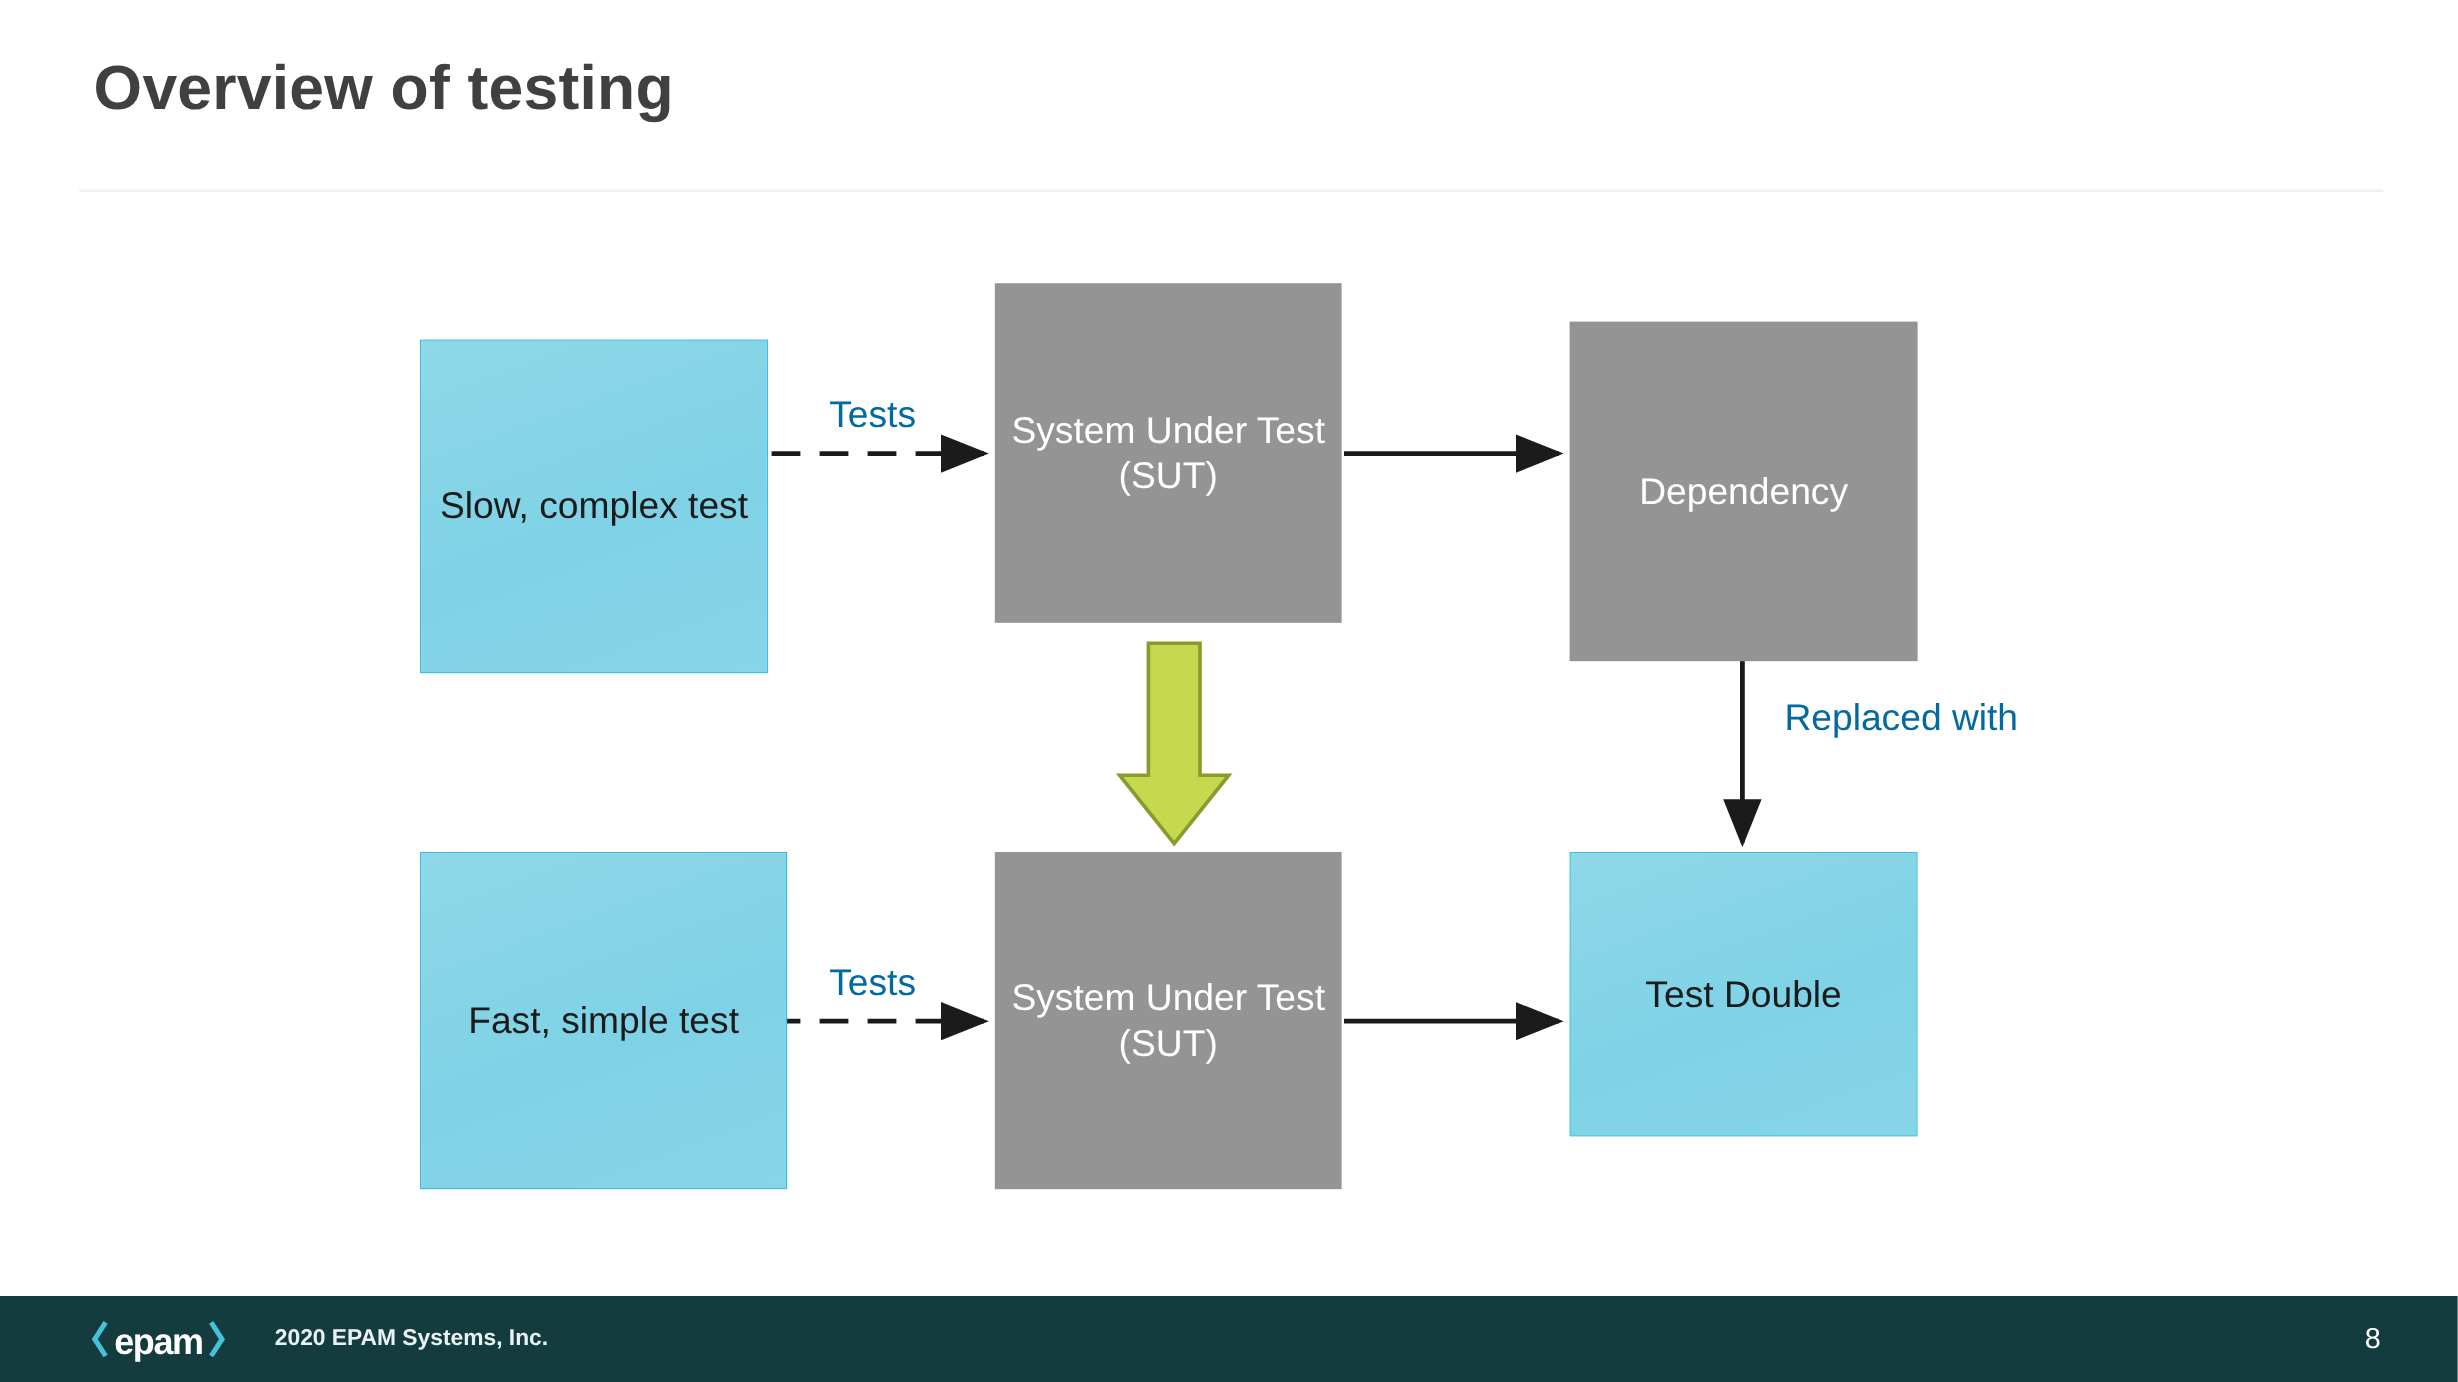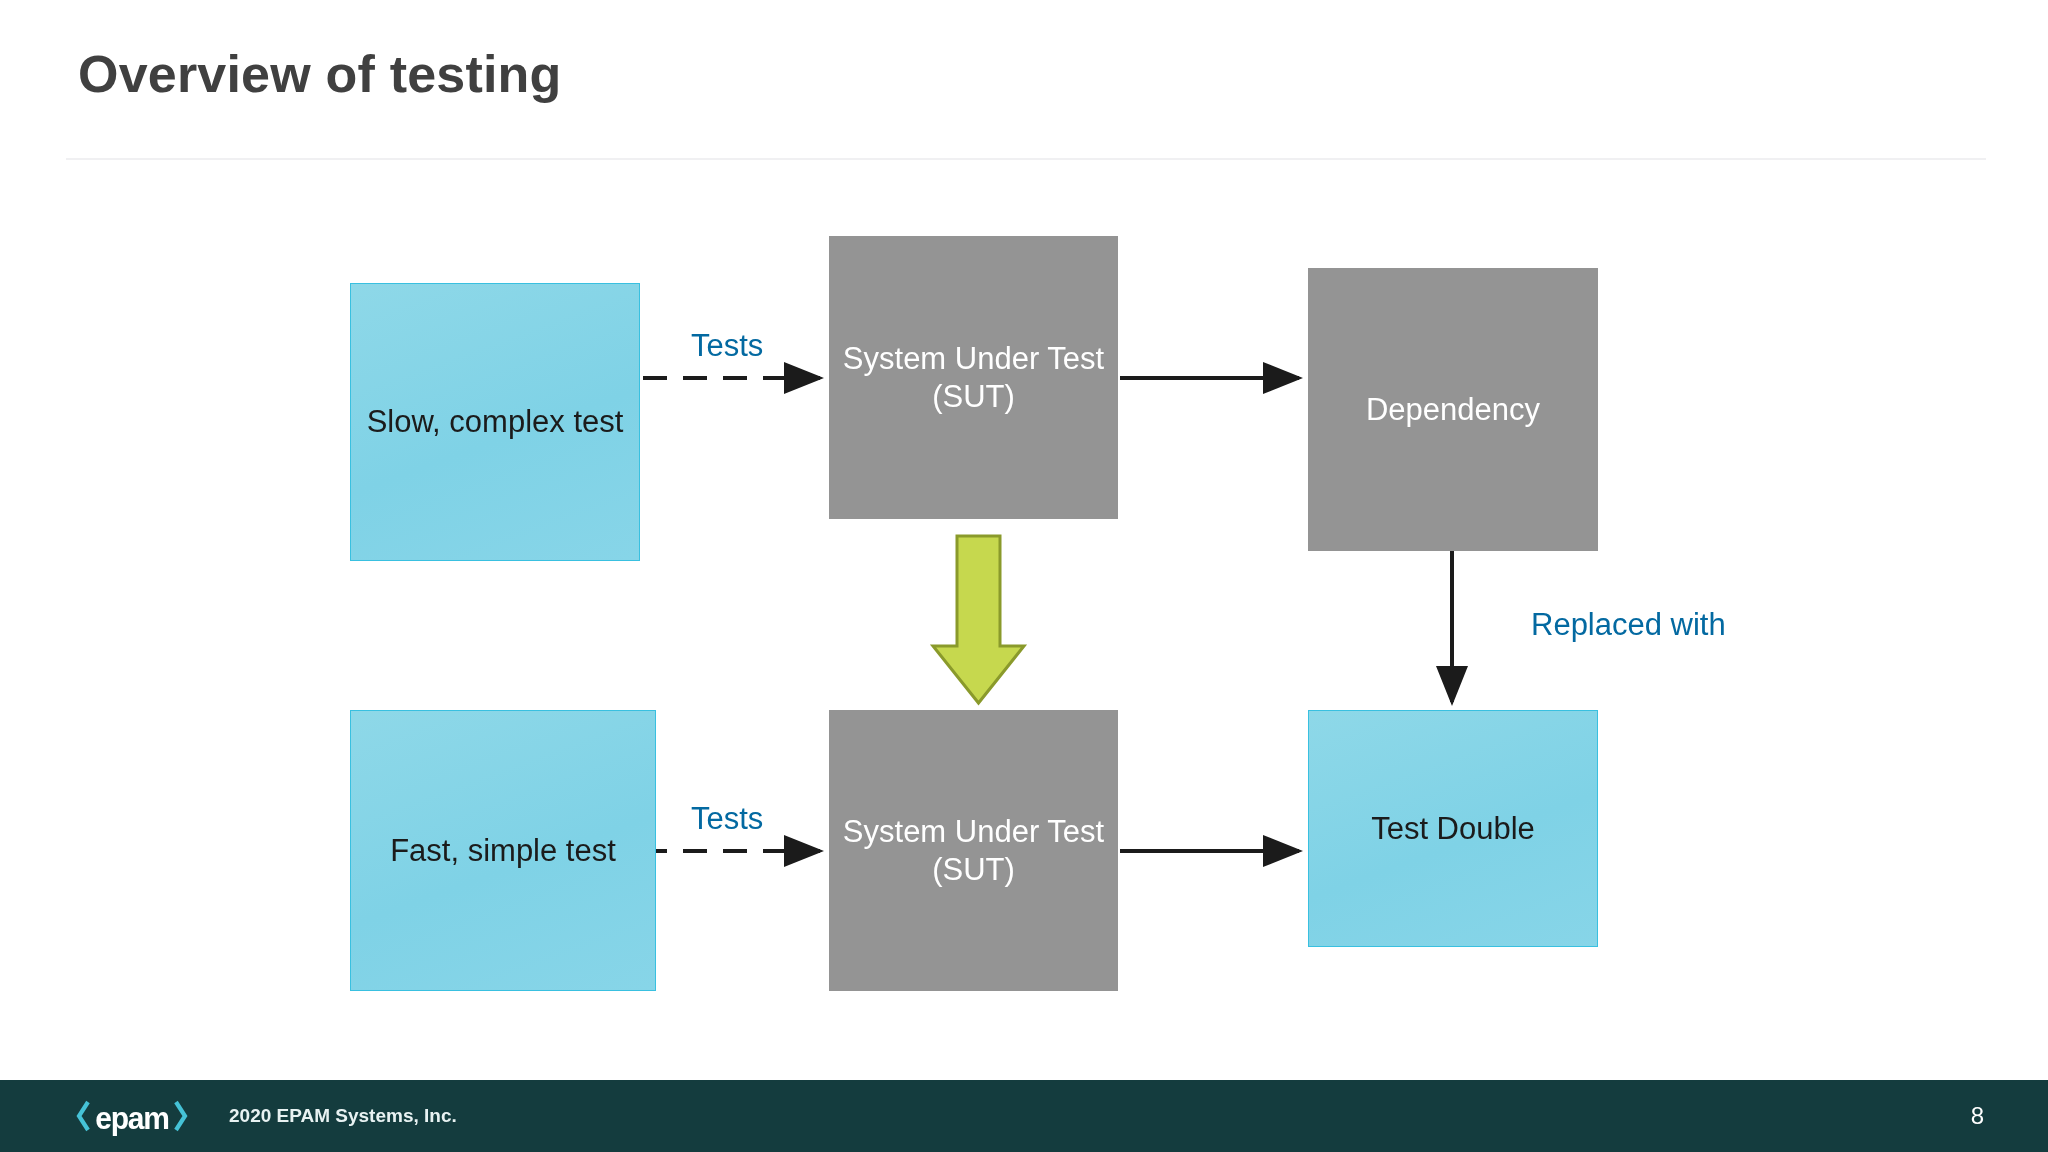--- a/index.html
+++ b/index.html
@@ -77,21 +77,21 @@
 
   
   .edge-label {
     position: absolute;
     font-size: 31px;
     color: #0369a1;
     white-space: nowrap;
   }
   #label-tests-top    { left: 691px;  top: 328px; }
   #label-tests-bottom { left: 691px;  top: 801px; }
-  #label-replaced-with{ left: 1487px; top: 607px; margin-left: 44px; }
+  #label-replaced-with{ left: 1487px; top: 580px; }
 
   
   .connectors {
     position: absolute;
     left: 0; top: 0;
     width: 2048px;
     height: 1080px;
     pointer-events: none;
   }
 

